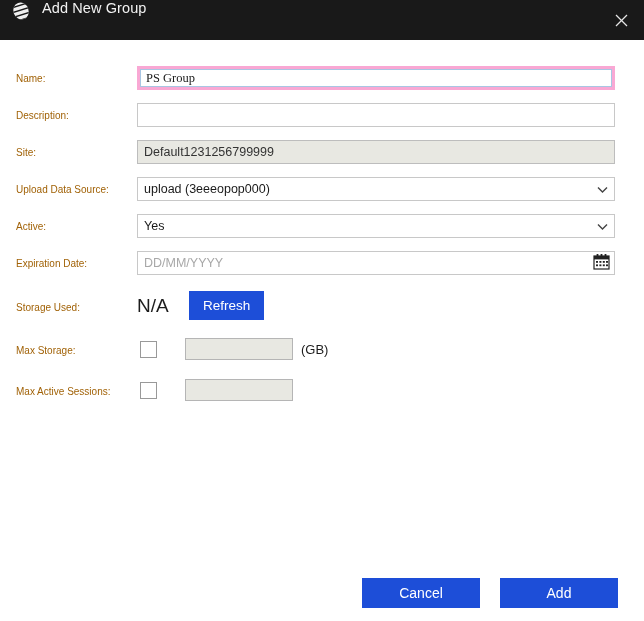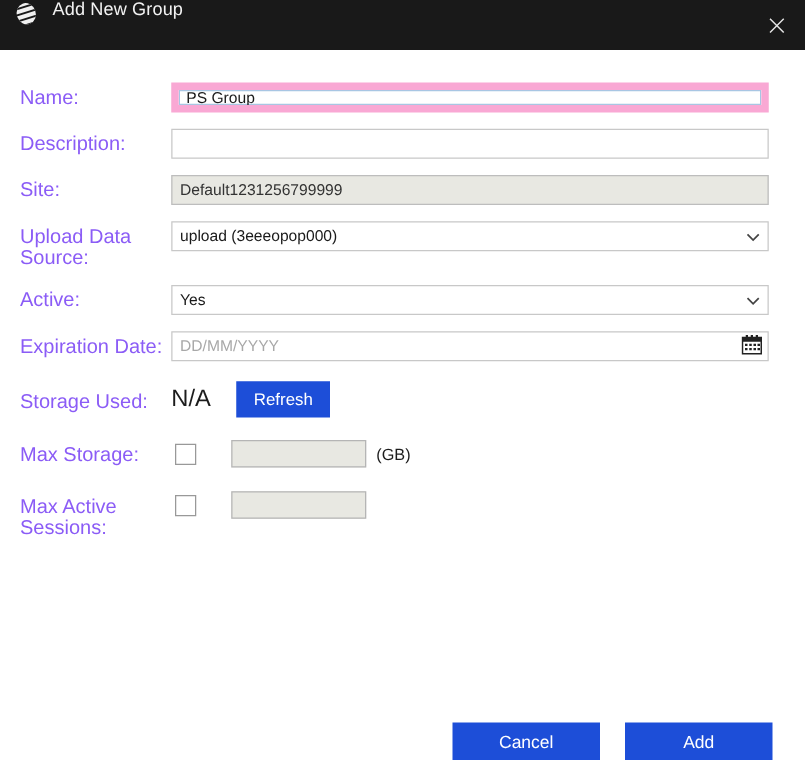--- a/index.html
+++ b/index.html
@@ -59,23 +59,23 @@
   .row {
     display: flex;
     align-items: flex-start;
     margin-bottom: 13px;
     min-height: 24px;
   }
   .row-label {
     width: 121px;
     flex: 0 0 121px;
     padding-top: 4px;
-    font-size: 16px;
+    font-size: 10px;
     line-height: 17px;
-    color: #8b5cf6;
+    color: #a16207;
   }
   .row-field {
     flex: 1 1 auto;
     position: relative;
     min-width: 0;
   }
 
   .input {
     width: 100%;
     height: 24px;
@@ -84,22 +84,23 @@
     font-family: "Liberation Sans", sans-serif;
     font-size: 12.5px;
     color: #1a1a1a;
     padding: 0 6px;
     outline: none;
     border-radius: 0;
     display: block;
   }
   .input::placeholder { color: #a8a8a8; }
   .input.focused {
-    border: 6px solid #f9a8d4;
+    border: 3px solid #f9a8d4;
     box-shadow: 0 0 0 1px #a8c6e3 inset;
+    font-family: Liberation Serif, serif;
   }
   .input.readonly {
     background: #e8e8e2;
     border: 1px solid #bdbdbd;
     color: #333;
   }
   .input.has-icon { }
 
   .select-wrap { position: relative; }
   .chevron {

